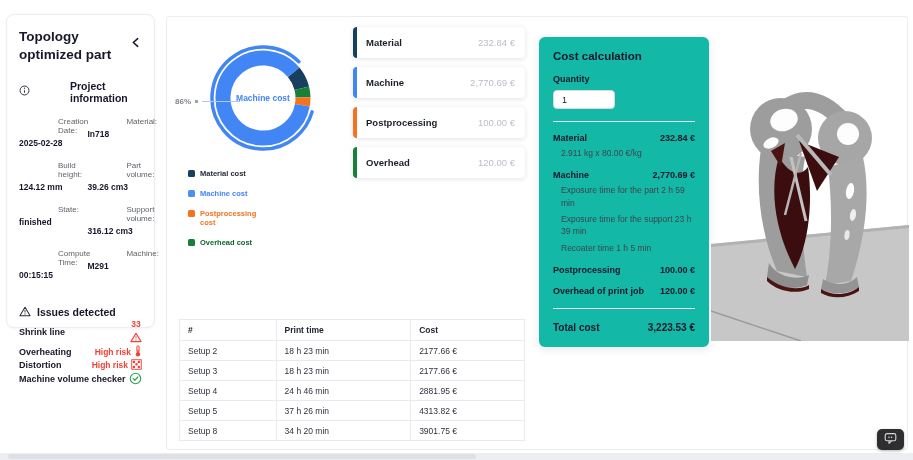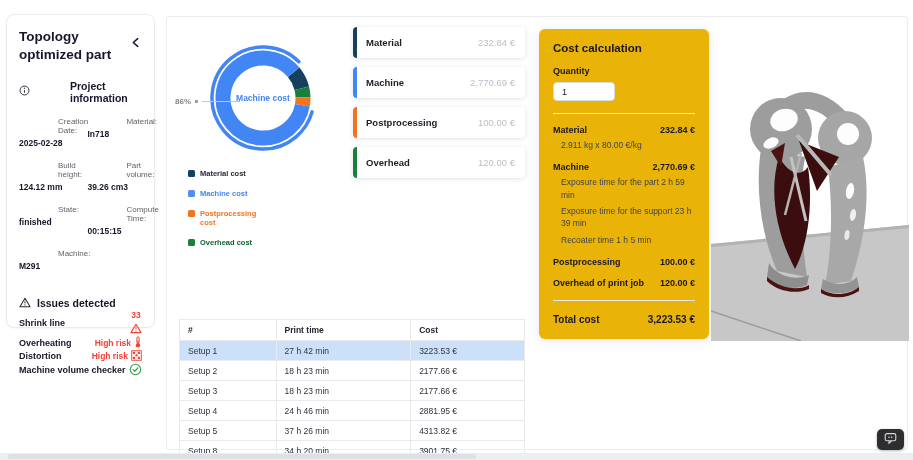--- a/index.html
+++ b/index.html
@@ -49,21 +49,21 @@
   
   .cost-cards { position:absolute; left:186px; top:10px; width:172px; display:flex; flex-direction:column; gap:9px; }
   .cost-card { position:relative; height:31px; background:#fff; border-radius:4px;
                box-shadow:0 1px 5px rgba(25,35,65,.13); display:flex; align-items:center;
                justify-content:space-between; padding:0 10px 0 13px; cursor:pointer; }
   .cost-card-bar { position:absolute; left:0; top:0; bottom:0; width:4px; border-radius:4px 0 0 4px; }
   .cost-card-label { font-size:9.5px; font-weight:700; color:#1b1f27; }
   .cost-card-value { font-size:9.5px; font-weight:500; color:#b9bec6; }
 
   
-  .calc-card { position:absolute; left:372px; top:12px; width:170px; background:#eab308;
+  .calc-card { position:absolute; left:372px; top:20px; width:170px; background:#14b8a6;
                border-radius:6px; box-shadow:0 2px 10px rgba(0,0,0,.10); padding:13px 14px 14px; }
   .calc-title { font-size:11.5px; font-weight:700; }
   .qty-label { margin-top:12px; font-size:9px; font-weight:600; }
   .qty-input { margin-top:6px; width:62px; height:19px; border:1px solid #d7dadf; border-radius:4px;
                padding:0 0 0 8px; font-size:9px; font-family:inherit; color:#17172b; outline:none; }
   .calc-div { border:none; border-top:1px solid #e9ebef; margin:12px 0 0; }
   .calc-row { display:flex; justify-content:space-between; align-items:baseline; margin-top:11px; }
   .calc-row-label { font-size:9px; font-weight:700; }
   .calc-row-value { font-size:9px; font-weight:700; }
   .calc-detail { margin:4px 0 0 8px; font-size:8.5px; color:#3f454d; line-height:1.45; }
@@ -127,20 +127,24 @@
           <div class="info-label">Build height:</div>
           <div class="info-value">124.12 mm</div>
         </div>
       <div>
           <div class="info-label">Part volume:</div>
           <div class="info-value">39.26 cm3</div>
         </div>
       <div>
           <div class="info-label">State:</div>
           <div class="info-value">finished</div>
+        </div>
+      <div>
+          <div class="info-label">Support volume:</div>
+          <div class="info-value">316.12 cm3</div>
         </div>
       <div>
           <div class="info-label">Compute Time:</div>
           <div class="info-value">00:15:15</div>
         </div>
       <div>
           <div class="info-label">Machine:</div>
           <div class="info-value">M291</div>
         </div>
     </div>
@@ -353,25 +357,20 @@
           <col class="col-cost">
         </colgroup>
       <thead>
         <tr>
           <th>#</th>
           <th>Print time</th>
           <th>Cost</th>
         </tr>
       </thead>
       <tbody>
-        <tr style="background-color: rgb(205, 224, 249);">
-          <td>Setup 1</td>
-            <td>27 h 42 min</td>
-            <td>3223.53 €</td>
-        </tr>
         <tr>
           <td>Setup 2</td>
             <td>18 h 23 min</td>
             <td>2177.66 €</td>
         </tr>
         <tr>
           <td>Setup 3</td>
             <td>18 h 23 min</td>
             <td>2177.66 €</td>
         </tr>

